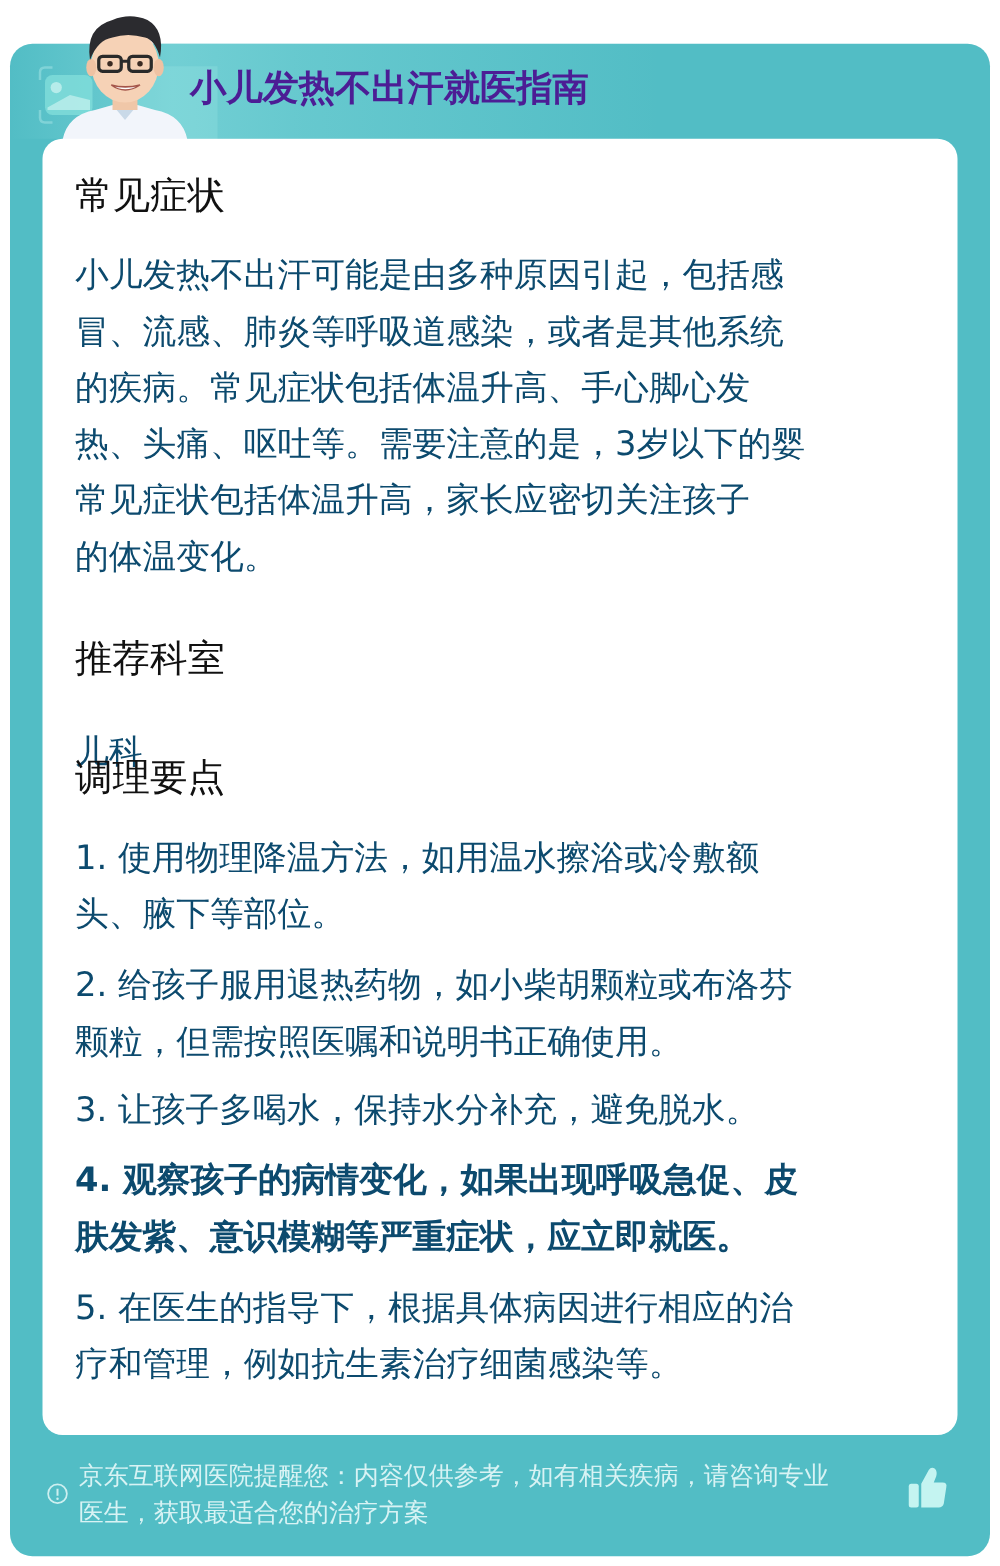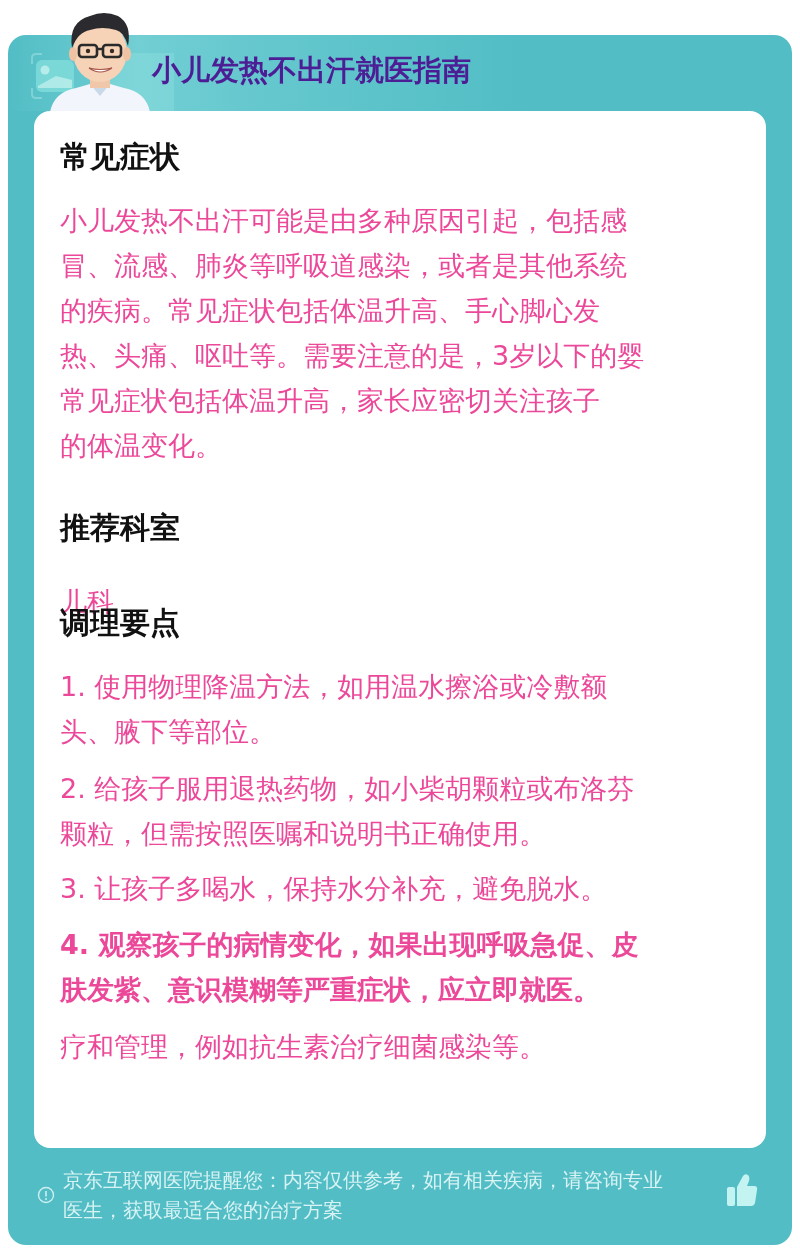--- a/index.html
+++ b/index.html
@@ -73,31 +73,31 @@
       top: 111px;
       width: 732px;
       height: 1037px;
       background: #ffffff;
       border-radius: 16px;
     }
     .section-title {
       position: absolute;
       left: 60px;
       font-size: 30px;
-      font-weight: bold;
+      font-weight: normal;
       color: #111111;
       line-height: 40px;
       white-space: nowrap;
     }
     .para {
       position: absolute;
       left: 60px;
       width: 690px;
       font-size: 27px;
-      color: #ec4899;
+      color: #0c4a6e;
       line-height: 45px;
       white-space: nowrap;
     }
     .para .line { display: block; height: 45px; }
     .footer-text {
       position: absolute;
       left: 63px;
       top: 1165px;
       width: 670px;
       font-size: 20px;
@@ -182,20 +182,21 @@
   <span class="line">颗粒，但需按照医嘱和说明书正确使用。</span>
 </div>
 <div class="para" style="top:866px;">
   <span class="line">3. 让孩子多喝水，保持水分补充，避免脱水。</span>
 </div>
 <div class="para" style="top:922px;font-weight:bold;">
   <span class="line">4. 观察孩子的病情变化，如果出现呼吸急促、皮</span>
   <span class="line">肤发紫、意识模糊等严重症状，应立即就医。</span>
 </div>
 <div class="para" style="top:1024px;">
+  <span class="line">5. 在医生的指导下，根据具体病因进行相应的治</span>
   <span class="line">疗和管理，例如抗生素治疗细菌感染等。</span>
 </div>
 
 <svg class="info-icon" viewBox="0 0 18 18">
   <circle cx="9" cy="9" r="7.5" fill="none" stroke="#cdeff0" stroke-width="1.4"></circle>
   <line x1="9" y1="5" x2="9" y2="10.5" stroke="#cdeff0" stroke-width="1.6"></line>
   <circle cx="9" cy="13" r="1" fill="#cdeff0"></circle>
 </svg>
 <div class="footer-text">
   <span class="line">京东互联网医院提醒您：内容仅供参考，如有相关疾病，请咨询专业</span>

